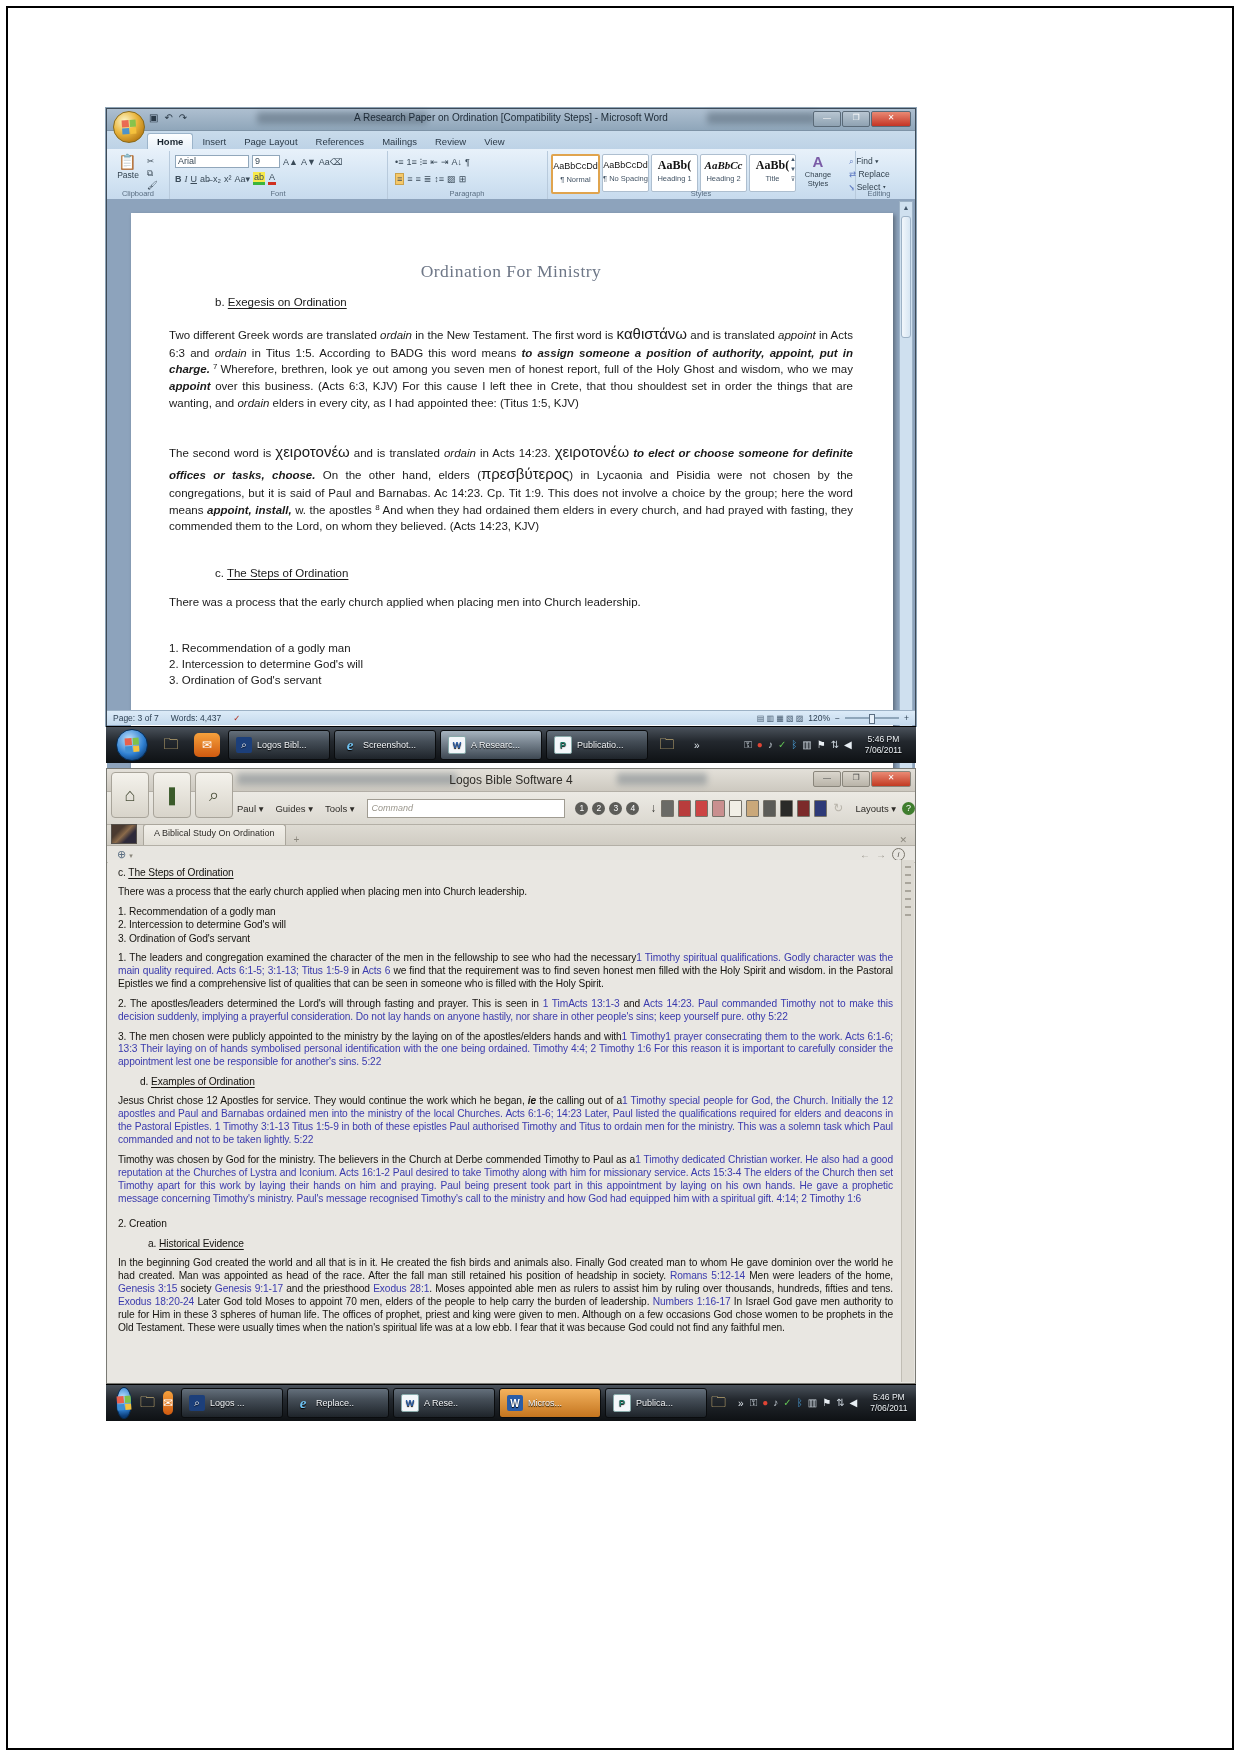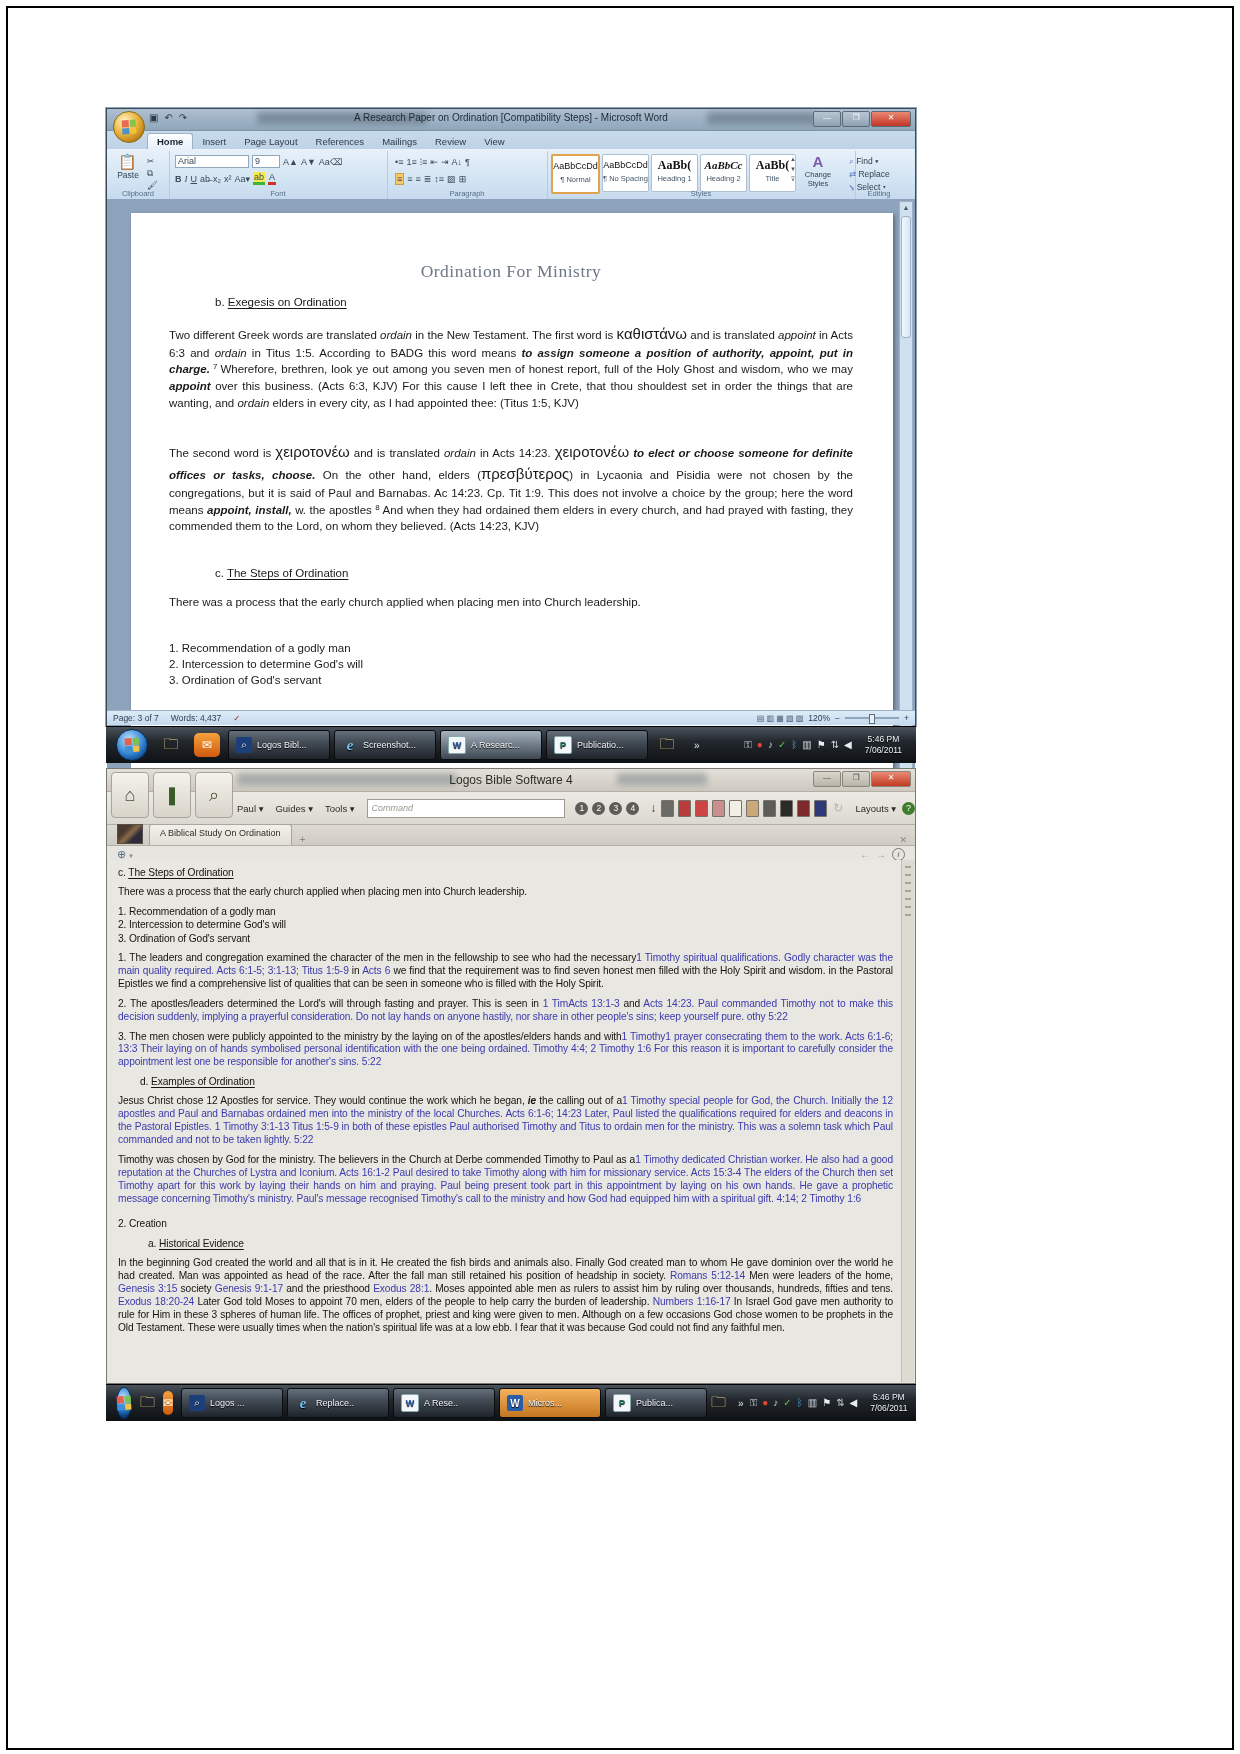--- a/index.html
+++ b/index.html
@@ -122,21 +122,21 @@
   .lg-cmd{width:190px;height:17px;background:#fff;border:1px solid #a09c92;font-size:9px;font-style:italic;color:#9a968c;
           padding:0 4px;line-height:17px;margin-right:10px;}
   .lg-circles{display:flex;gap:4px;align-items:center;margin-right:6px;}
   .lg-circle{width:13px;height:13px;border-radius:50%;background:#5c5c58;color:#fff;font-size:8.5px;text-align:center;line-height:13px;}
   .lg-downarrow{font-size:12px;color:#3a3a36;font-weight:bold;margin:0 5px;}
   .lg-books{display:flex;gap:4px;align-items:center;}
   .lg-book{width:11px;height:15px;border:1px solid #77736a;border-radius:1px;}
   .lg-sync{color:#b8b4aa;font-size:12px;margin:0 6px;}
   .lg-layouts{font-size:9.5px;color:#2e2c28;margin:0 6px;white-space:nowrap;}
   .lg-help{width:13px;height:13px;border-radius:50%;background:#3f7d2e;color:#fff;font-size:9px;text-align:center;line-height:13px;}
-  .lg-tabrow{position:relative;height:20px;background:linear-gradient(#dedbd3,#d0ccc3);border-bottom:1px solid #b3afa6;display:flex;align-items:flex-end;padding-left:6px;}
+  .lg-tabrow{position:relative;height:20px;background:linear-gradient(#dedbd3,#d0ccc3);border-bottom:1px solid #b3afa6;display:flex;align-items:flex-end;}
   .lg-thumb{width:24px;height:18px;margin:0 6px 1px 4px;border:1px solid #55504a;
             background:linear-gradient(135deg,#4a3a30 30%,#8a6a4a 50%,#2e2a3a 70%);}
   .lg-tab{height:17px;background:linear-gradient(#f2f0ea,#e2dfd7);border:1px solid #aaa69c;border-bottom:none;
           border-radius:3px 3px 0 0;font-size:9px;color:#2e2c28;padding:3px 10px 0 10px;}
   .lg-tab-add{font-size:10px;color:#8a867c;margin-left:8px;}
   .lg-tab-close{margin-left:auto;margin-right:8px;font-size:9px;color:#8a867c;}
   .lg-subbar{position:relative;height:16px;background:#e7e5e0;border-bottom:1px solid #c5c2b9;display:flex;align-items:center;}
   .lg-globe{font-size:11px;color:#5a6e82;margin-left:10px;}
   .lg-globe small{font-size:7px;color:#8a867c;}
   .lg-nav{margin-left:auto;display:flex;gap:6px;margin-right:10px;font-size:10px;color:#9a968c;align-items:center;}

